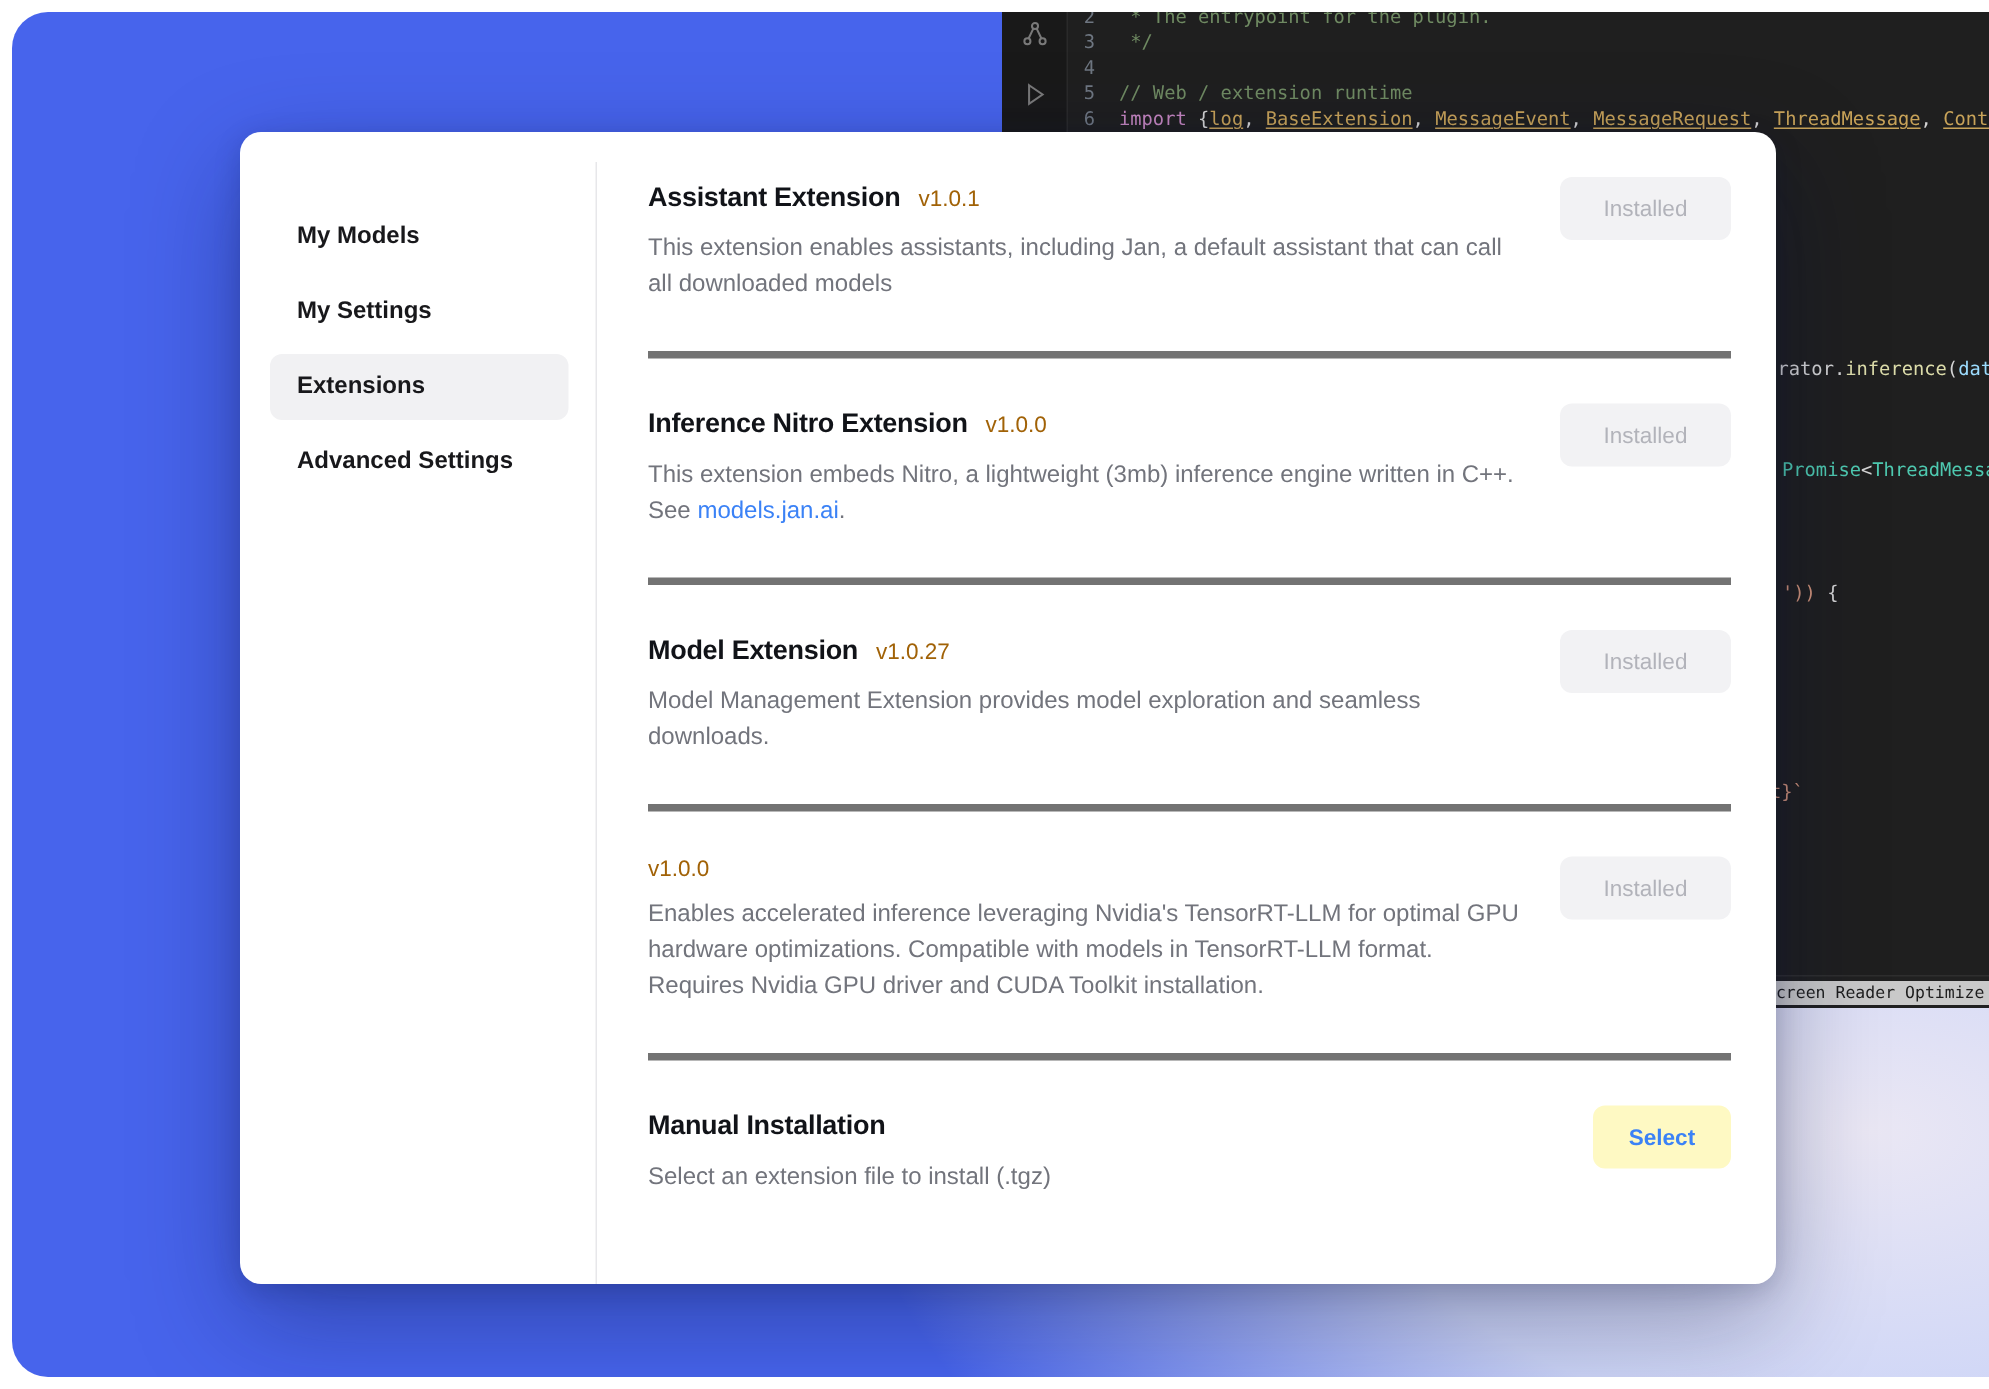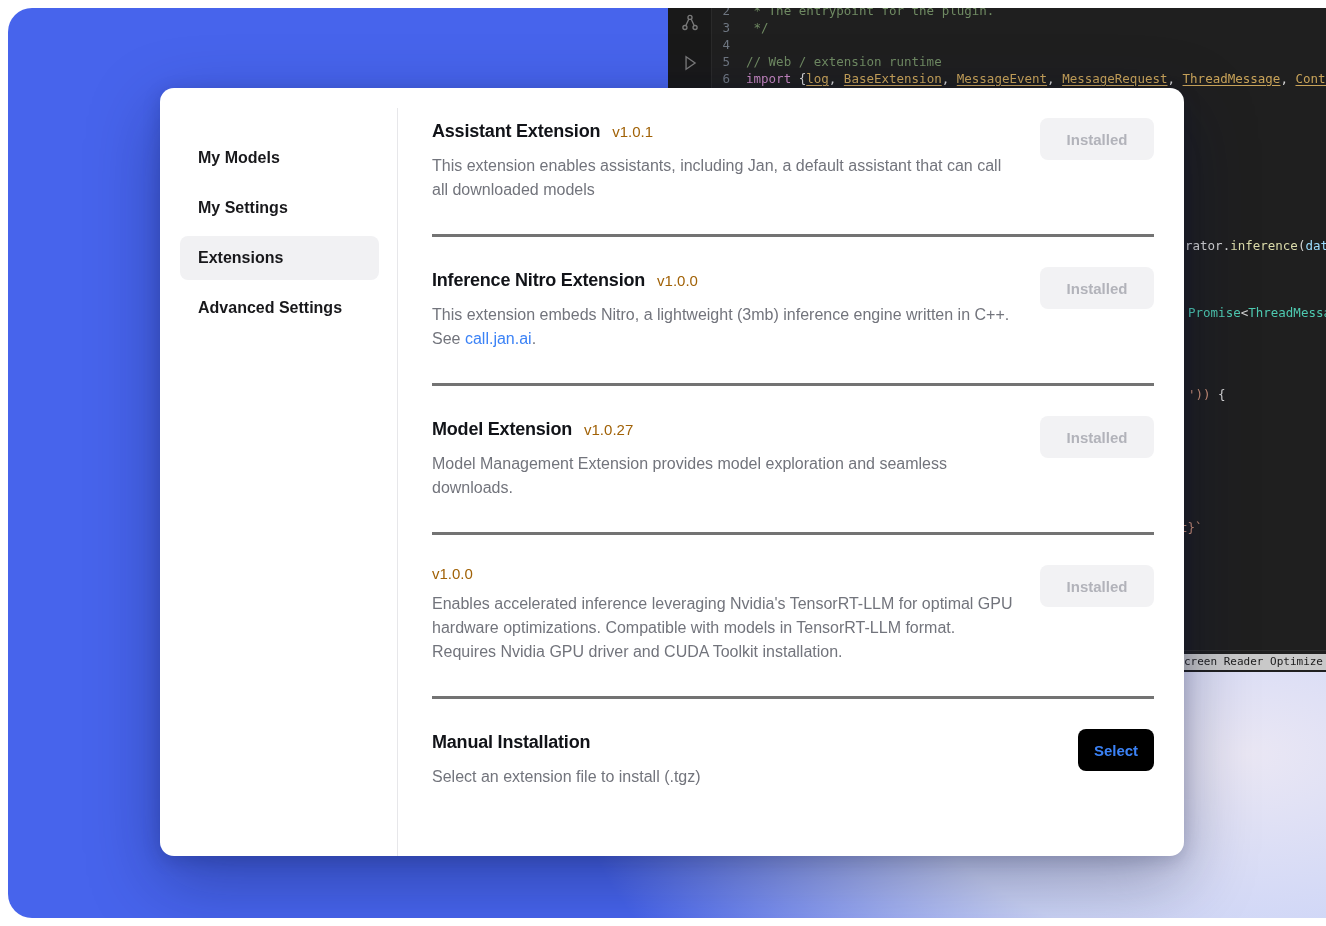--- a/index.html
+++ b/index.html
@@ -67,37 +67,37 @@
   .nav-item {
     height:44px; display:flex; align-items:center; padding:0 18px;
     border-radius:8px; font-size:16px; font-weight:700; color:#18181b;
     cursor:pointer; white-space:nowrap;
   }
   .nav-item.active { background:#f1f1f3; }
 
   .content { flex:1; padding:0 30px 0 34px; overflow:hidden; }
   .ext-row {
     display:flex; justify-content:space-between; align-items:flex-start;
-    padding:30px 0 32px; border-bottom:3px solid #737373;
+    padding:30px 0 32px; border-bottom:5px solid #737373;
   }
   .ext-row.last { border-bottom:none; padding-bottom:24px; }
   .ext-info { width:582px; }
   .ext-heading { display:flex; align-items:baseline; gap:12px; }
   .ext-title { font-size:18px; font-weight:700; color:#111318; letter-spacing:-.2px; line-height:26px; }
   .ext-version { font-size:15px; font-weight:400; color:#a16207; }
   .ext-desc { margin-top:10px; font-size:16px; line-height:24px; color:#72747c; }
   .ext-desc a { color:#3b82f6; text-decoration:none; cursor:pointer; }
 
   .btn {
     border:none; border-radius:8px; height:42px; font-family:inherit;
     font-size:15px; display:flex; align-items:center; justify-content:center;
     flex:none;
   }
-  .btn.installed { background:#f2f2f4; color:#b2b3ba; font-weight:700; width:114px; cursor:default; }
-  .btn.select { background:#000000; color:#3b82f6; font-weight:700; width:76px; cursor:pointer; }
+  .btn.installed { background:#f2f2f4; color:#b2b3ba; font-weight:400; width:114px; cursor:default; }
+  .btn.select { background:#fef9c3; color:#3b82f6; font-weight:700; width:92px; cursor:pointer; }
 </style>
 </head>
 <body>
 
 <div class="stage">
   <div class="card">
 
     <div class="editor">
       <div class="activity-bar">
         <span>
@@ -156,21 +156,21 @@
           <button class="btn installed">Installed</button>
         </section>
 
         <section class="ext-row">
           <div class="ext-info">
             <div class="ext-heading">
               <span class="ext-title">Inference Nitro Extension</span>
               <span class="ext-version">v1.0.0</span>
             </div>
             <p class="ext-desc">
-              <span>This extension embeds Nitro, a lightweight (3mb) inference engine written in C++. See </span><a>call.jan.ai</a><span>.</span>
+              <span>This extension embeds Nitro, a lightweight (3mb) inference engine written in C++. See </span><a>models.jan.ai</a><span>.</span>
             </p>
           </div>
           <button class="btn installed">Installed</button>
         </section>
 
         <section class="ext-row">
           <div class="ext-info">
             <div class="ext-heading">
               <span class="ext-title">Model Extension</span>
               <span class="ext-version">v1.0.27</span>

